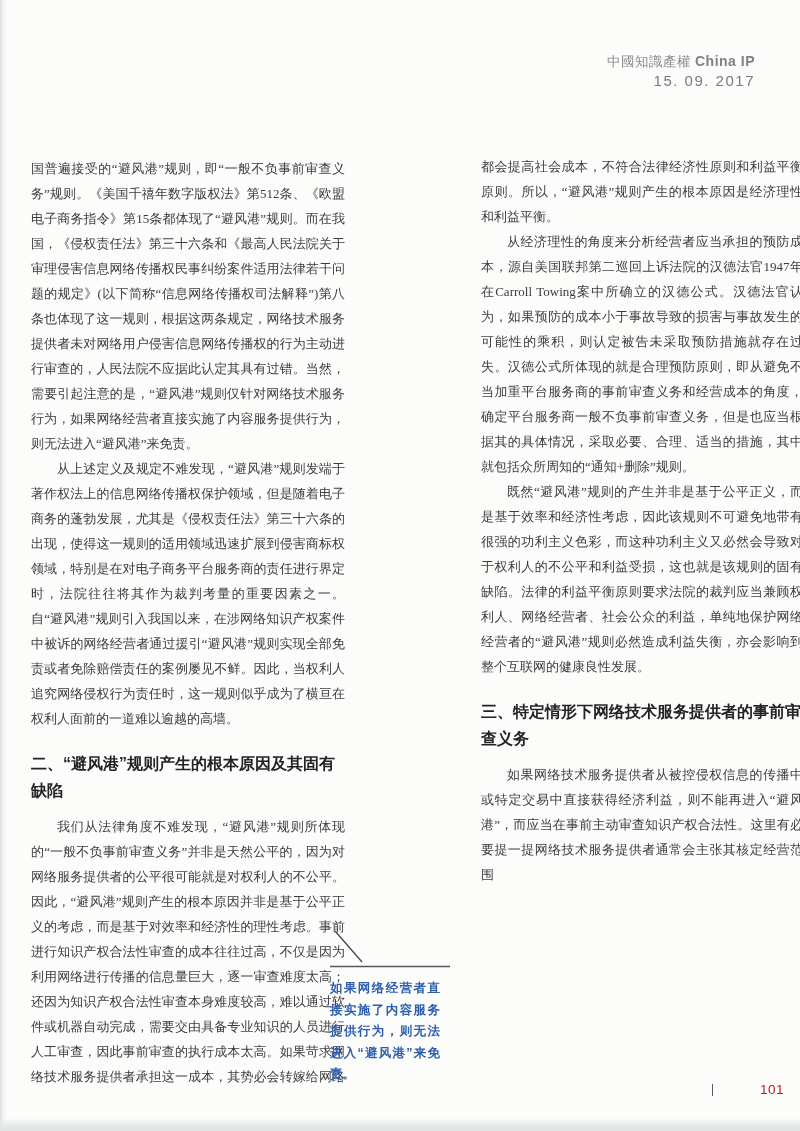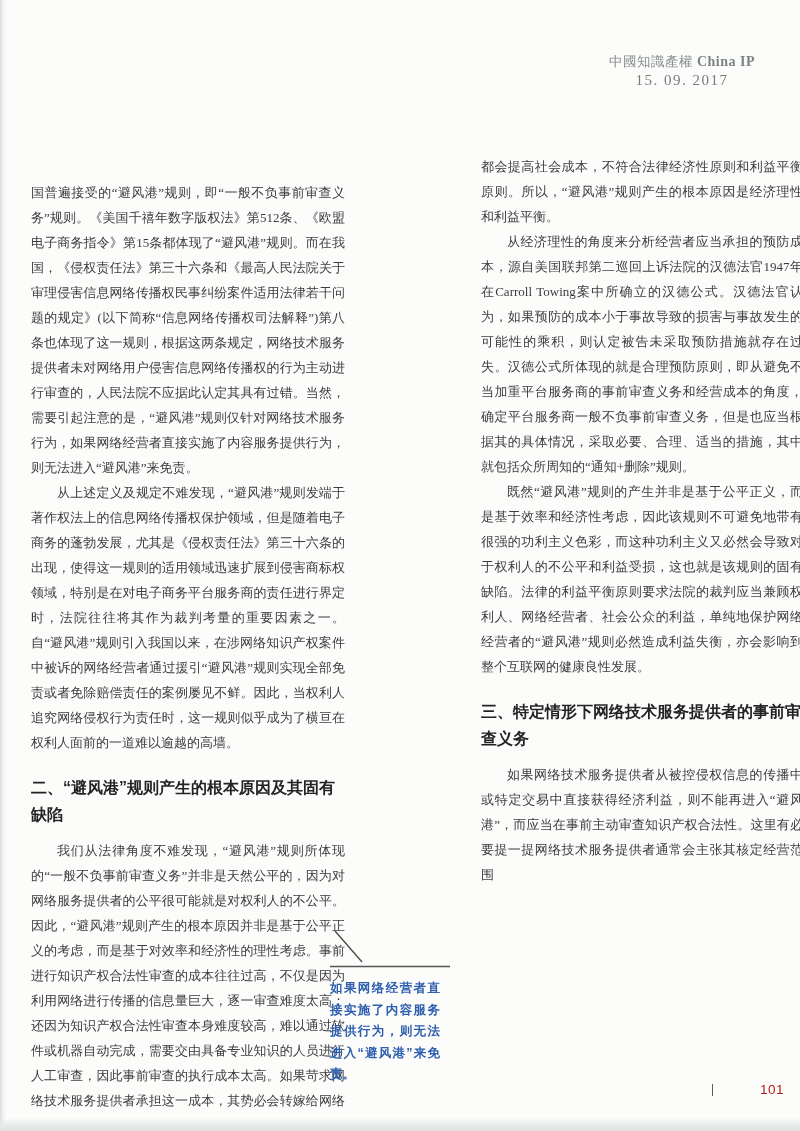--- a/index.html
+++ b/index.html
@@ -16,42 +16,42 @@
     position:absolute;left:0;top:0;width:7px;height:1131px;
     background:linear-gradient(90deg,#ccd4d6 0,#eef0ef 45%,rgba(252,252,251,0) 100%);
     opacity:.75;
   }
   .edge-bottom{
     position:absolute;left:0;bottom:0;width:800px;height:13px;
     background:linear-gradient(180deg,rgba(252,252,251,0) 0,#e7ebe9 55%,#dde3e0 100%);
   }
   
   .hdr{
-    position:absolute;top:52px;right:45px;text-align:center;
-    font-family:Liberation Serif, serif;
+    position:absolute;top:52px;right:45px;text-align:right;
+    font-family:Liberation Sans, sans-serif;
     color:#868d8b;line-height:19px;
   }
   .hdr .brand{font-size:13.5px;letter-spacing:.5px;}
   .hdr .brand b{color:#7c8482;font-size:14px;margin-left:4px;}
   .hdr .date{font-size:15px;color:#757c7a;letter-spacing:1.5px;margin-top:0;}
   
   .col{
     position:absolute;
     font-size:13px;line-height:25px;color:#3c3c40;
     text-align:justify;text-justify:inter-ideograph;
     overflow:hidden;
   }
   .col p{margin:0;}
   .col p.ind{text-indent:2em;}
   .col h2{
     font-family:"Liberation Sans","DejaVu Sans",sans-serif;
     font-size:16px;line-height:27px;font-weight:700;color:#232327;
     margin:19px 0 10px 0;text-align:left;
   }
-  .col-left{left:31px;top:156px;width:314px;height:932px;margin-top:24px;}
+  .col-left{left:31px;top:156px;width:314px;height:932px;}
   .col-right{left:437px;top:154px;width:322px;height:932px;margin-left:44px;}
   .col p.item{text-indent:2em;}
   
   .callout{position:absolute;left:330px;top:928px;width:146px;}
   .callout svg{display:block;}
   .callout p{
     margin:8px 0 0 0;width:110px;
     font-family:"Liberation Sans","DejaVu Sans",sans-serif;
     font-size:12.5px;line-height:21.5px;font-weight:700;
     color:#2e5fae;text-align:justify;text-justify:inter-ideograph;

